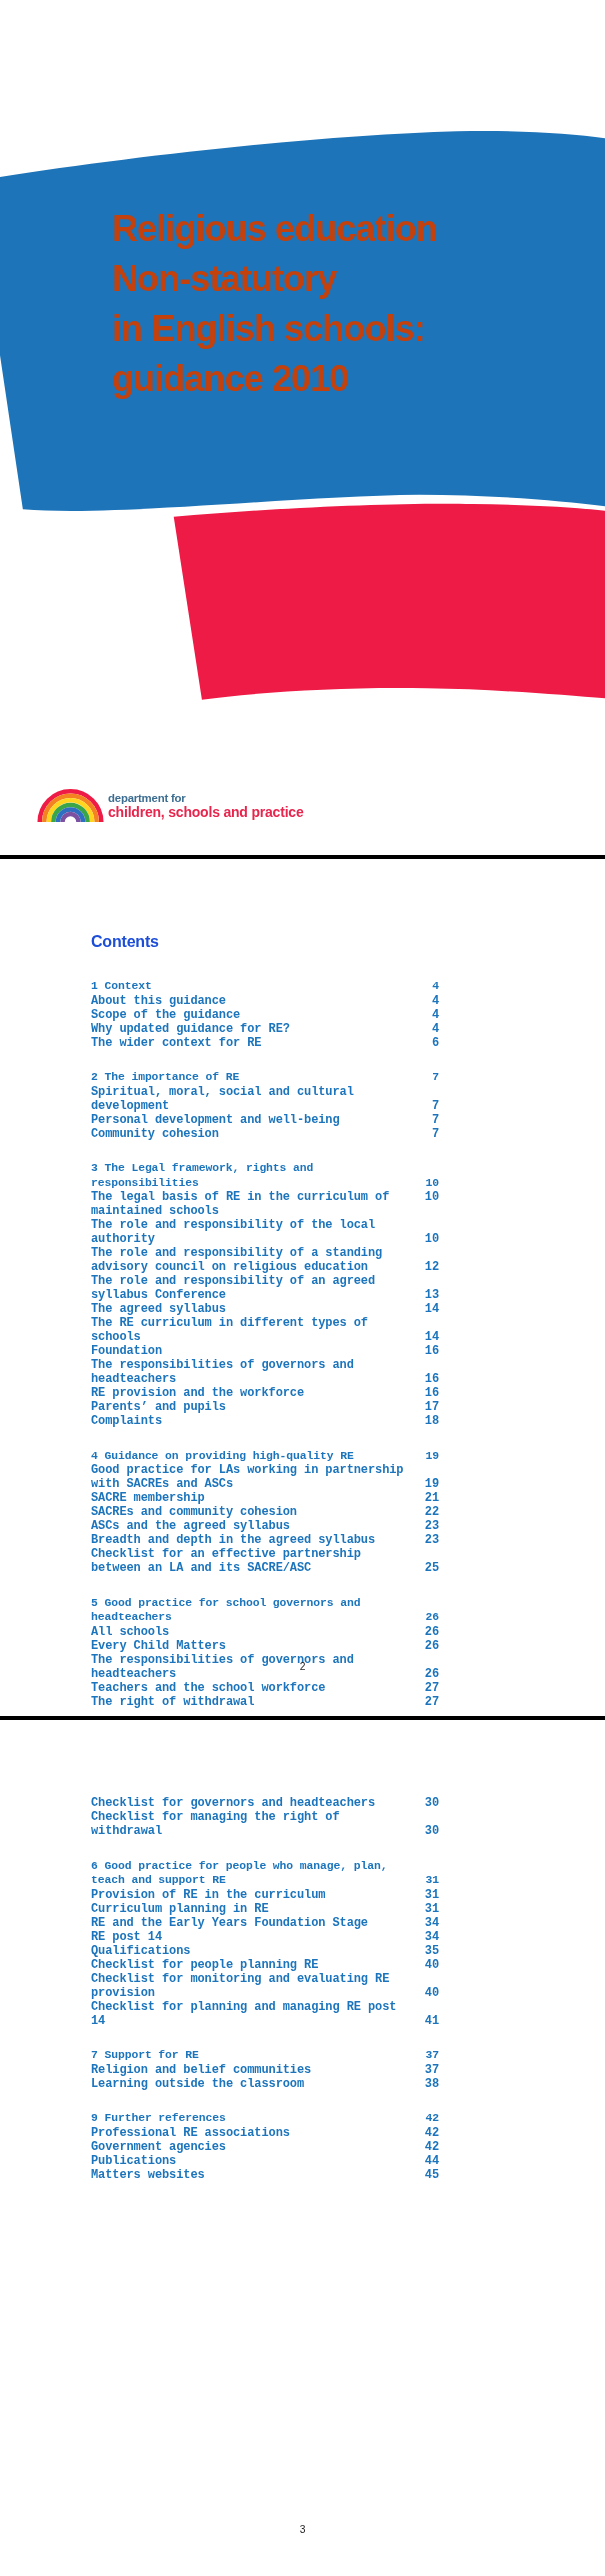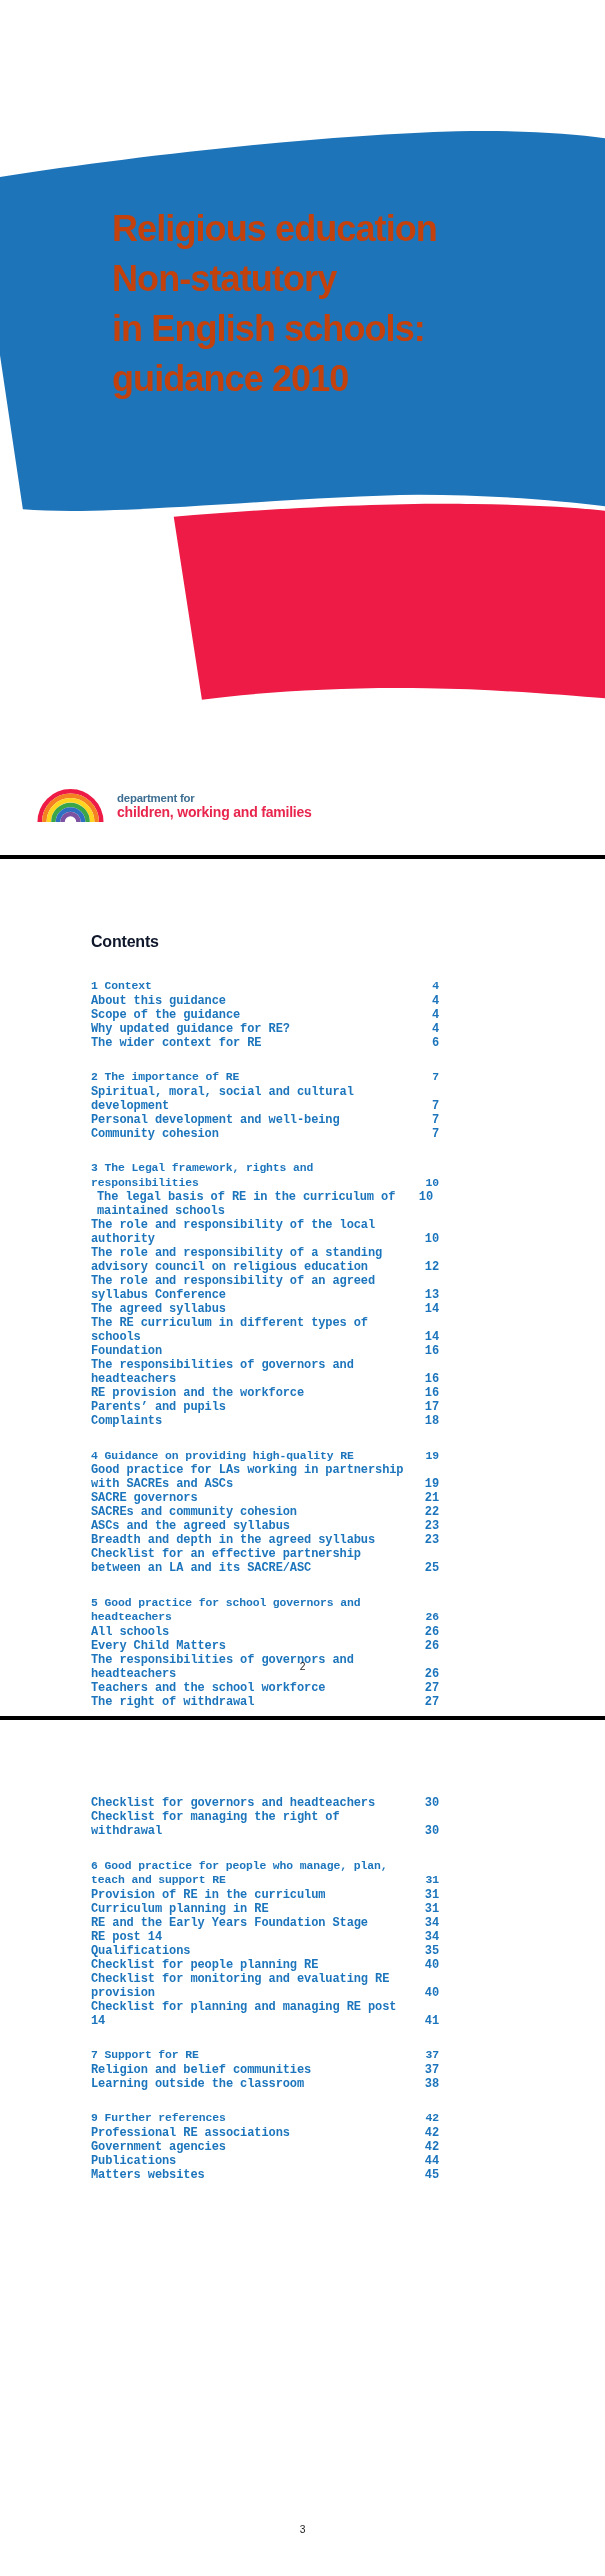--- a/index.html
+++ b/index.html
@@ -12,46 +12,46 @@
 
   
   .cover-art{position:absolute;top:0;left:0;}
   .cover-title{
     position:absolute;left:112px;top:204px;
     color:#c2410c;font-size:36px;font-weight:bold;line-height:50px;
     letter-spacing:-0.9px;white-space:nowrap;
   }
   
   .logo{position:absolute;left:37px;top:784px;display:flex;align-items:flex-end;}
-  .logo-text{margin-left:13px;padding-bottom:0.8px;}
+  .logo-text{margin-left:4px;padding-bottom:0.8px;}
   .logo-line1{color:#3d6e91;font-size:11.4px;font-weight:bold;line-height:12.2px;letter-spacing:-0.2px;}
   .logo-line2{color:#e8254d;font-size:14px;font-weight:bold;line-height:17px;letter-spacing:-0.2px;}
 
   
   .rule{position:absolute;left:0;width:605px;height:3.8px;background:#000000;}
   #rule-1{top:855px;}
   #rule-2{top:1716px;}
 
   
   .contents-heading{
     position:absolute;left:91px;top:933px;
-    color:#0f172a;font-size:16px;font-weight:bold;letter-spacing:-0.2px;
+    color:#1d4ed8;font-size:16px;font-weight:bold;letter-spacing:-0.2px;
   }
   .toc{
     position:absolute;left:91px;width:348px;
     color:#1c75bc;font-weight:bold;
   }
   #toc-page-2{top:979px;}
   #toc-page-3{top:1796px;letter-spacing:-0.2px;}
   .toc-section{margin-bottom:20.6px;font-family:Liberation Mono, monospace;}
   .toc-row{
     display:flex;justify-content:space-between;align-items:flex-end;
     font-size:12px;line-height:14px;letter-spacing:-0.1px;
   }
-  .toc-row.page-top{align-items:flex-start;justify-content:center;}
+  .toc-row.page-top{align-items:flex-start;}
   .toc-row.toc-heading-row{font-size:11.4px;line-height:14.5px;}
   .toc-label{max-width:313px;}
   .toc-page{min-width:23px;text-align:right;}
 
   .pagenum{
     position:absolute;left:0;width:605px;text-align:center;
     color:#231f20;font-size:10.3px;
   }
   #pagenum-2{top:1661px;}
   #pagenum-3{top:2524px;}
@@ -91,21 +91,21 @@
         <path stroke="#ed1b45" d="M 3.5 50 A 40.5 40.5 0 0 1 84.5 50"></path>
         <path stroke="#f58220" d="M 9.5 50 A 34.5 34.5 0 0 1 78.5 50"></path>
         <path stroke="#ffd520" d="M 15.5 50 A 28.5 28.5 0 0 1 72.5 50"></path>
         <path stroke="#3aa648" d="M 21.5 50 A 22.5 22.5 0 0 1 66.5 50"></path>
         <path stroke="#2f6fc1" d="M 27.5 50 A 16.5 16.5 0 0 1 60.5 50"></path>
         <path stroke="#7c51a1" d="M 33.5 50 A 10.5 10.5 0 0 1 54.5 50"></path>
       </g>
     </svg>
     <div class="logo-text">
       <div class="logo-line1">department for</div>
-      <div class="logo-line2">children, working and families</div>
+      <div class="logo-line2">children, schools and practice</div>
     </div>
   </div>
 </div>
 
 <div class="rule" id="rule-1"></div>
 
 <div class="page">
   <div class="contents-heading">Contents</div>
   <div class="toc" id="toc-page-2">
       <div class="toc-section">
@@ -201,21 +201,21 @@
       <div class="toc-section">
         <div class="toc-row toc-heading-row">
           <span class="toc-label">4 Guidance on providing high-quality RE</span>
           <span class="toc-page">19</span>
         </div>
         <div class="toc-row">
           <span class="toc-label">Good practice for LAs working in partnership with SACREs and ASCs</span>
           <span class="toc-page">19</span>
         </div>
         <div class="toc-row">
-          <span class="toc-label">SACRE governors</span>
+          <span class="toc-label">SACRE membership</span>
           <span class="toc-page">21</span>
         </div>
         <div class="toc-row">
           <span class="toc-label">SACREs and community cohesion</span>
           <span class="toc-page">22</span>
         </div>
         <div class="toc-row">
           <span class="toc-label">ASCs and the agreed syllabus</span>
           <span class="toc-page">23</span>
         </div>

